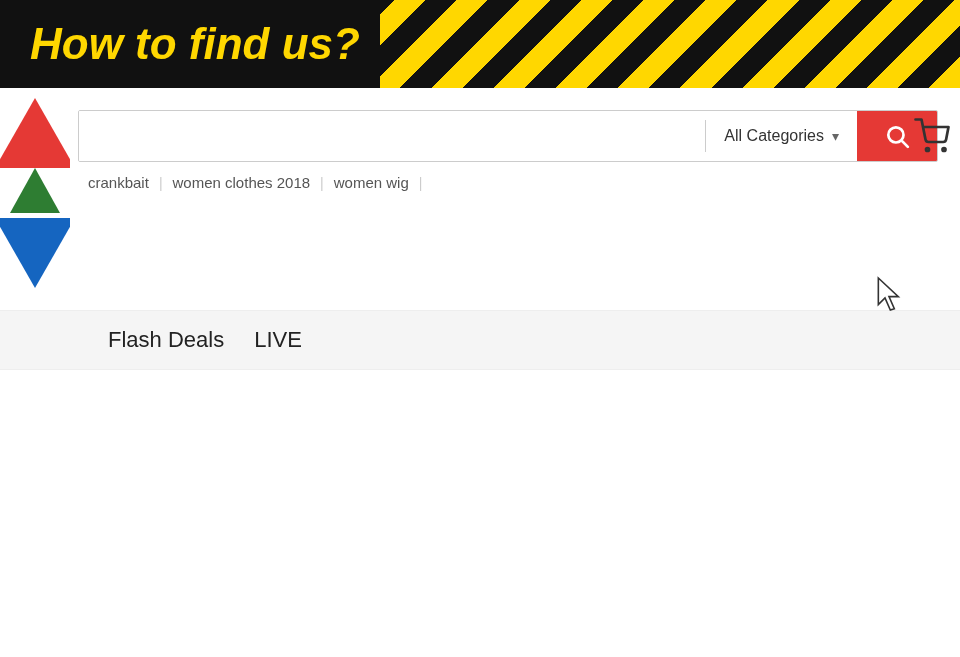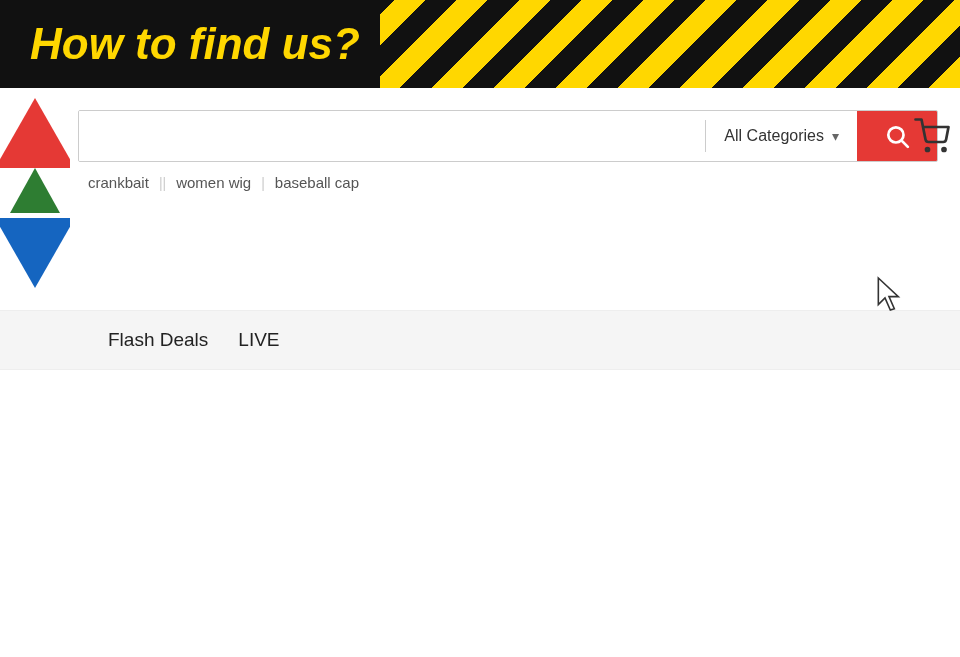--- a/index.html
+++ b/index.html
@@ -217,21 +217,21 @@
       background: #f5f5f5;
       border-top: 1px solid #eeeeee;
       border-bottom: 1px solid #eeeeee;
       display: flex;
       align-items: center;
       padding-left: 78px;
       gap: 0;
     }
 
     .nav-item {
-      font-size: 19px;
+      font-size: 22px;
       font-weight: 400;
       color: #222222;
       padding: 0 30px 0 0;
       cursor: pointer;
       white-space: nowrap;
     }
 
     .nav-item:first-child {
       padding-left: 30px;
     }
@@ -273,24 +273,24 @@
         <circle cx="11" cy="11" r="7"></circle>
         <line x1="17" y1="17" x2="22" y2="22"></line>
       </svg>
     </button>
   </div>
 </div>
 
 <div class="search-suggestions">
   <span class="suggestion-item">crankbait</span>
   <span class="suggestion-separator">|</span>
+  <span class="suggestion-item">women clothes 2018</span>
   <span class="suggestion-separator">|</span>
   <span class="suggestion-item">women wig</span>
   <span class="suggestion-separator">|</span>
-  <span class="suggestion-item">baseball cap</span>
 </div>
 
 <div class="cart-icon-area">
   <svg width="36" height="36" viewBox="0 0 24 24" fill="none" stroke="#333" stroke-width="1.8" stroke-linecap="round" stroke-linejoin="round">
     <circle cx="9" cy="21" r="1"></circle>
     <circle cx="20" cy="21" r="1"></circle>
     <path d="M1 1h4l2.68 13.39a2 2 0 0 0 2 1.61h9.72a2 2 0 0 0 2-1.61L23 6H6"></path>
   </svg>
 </div>
 

